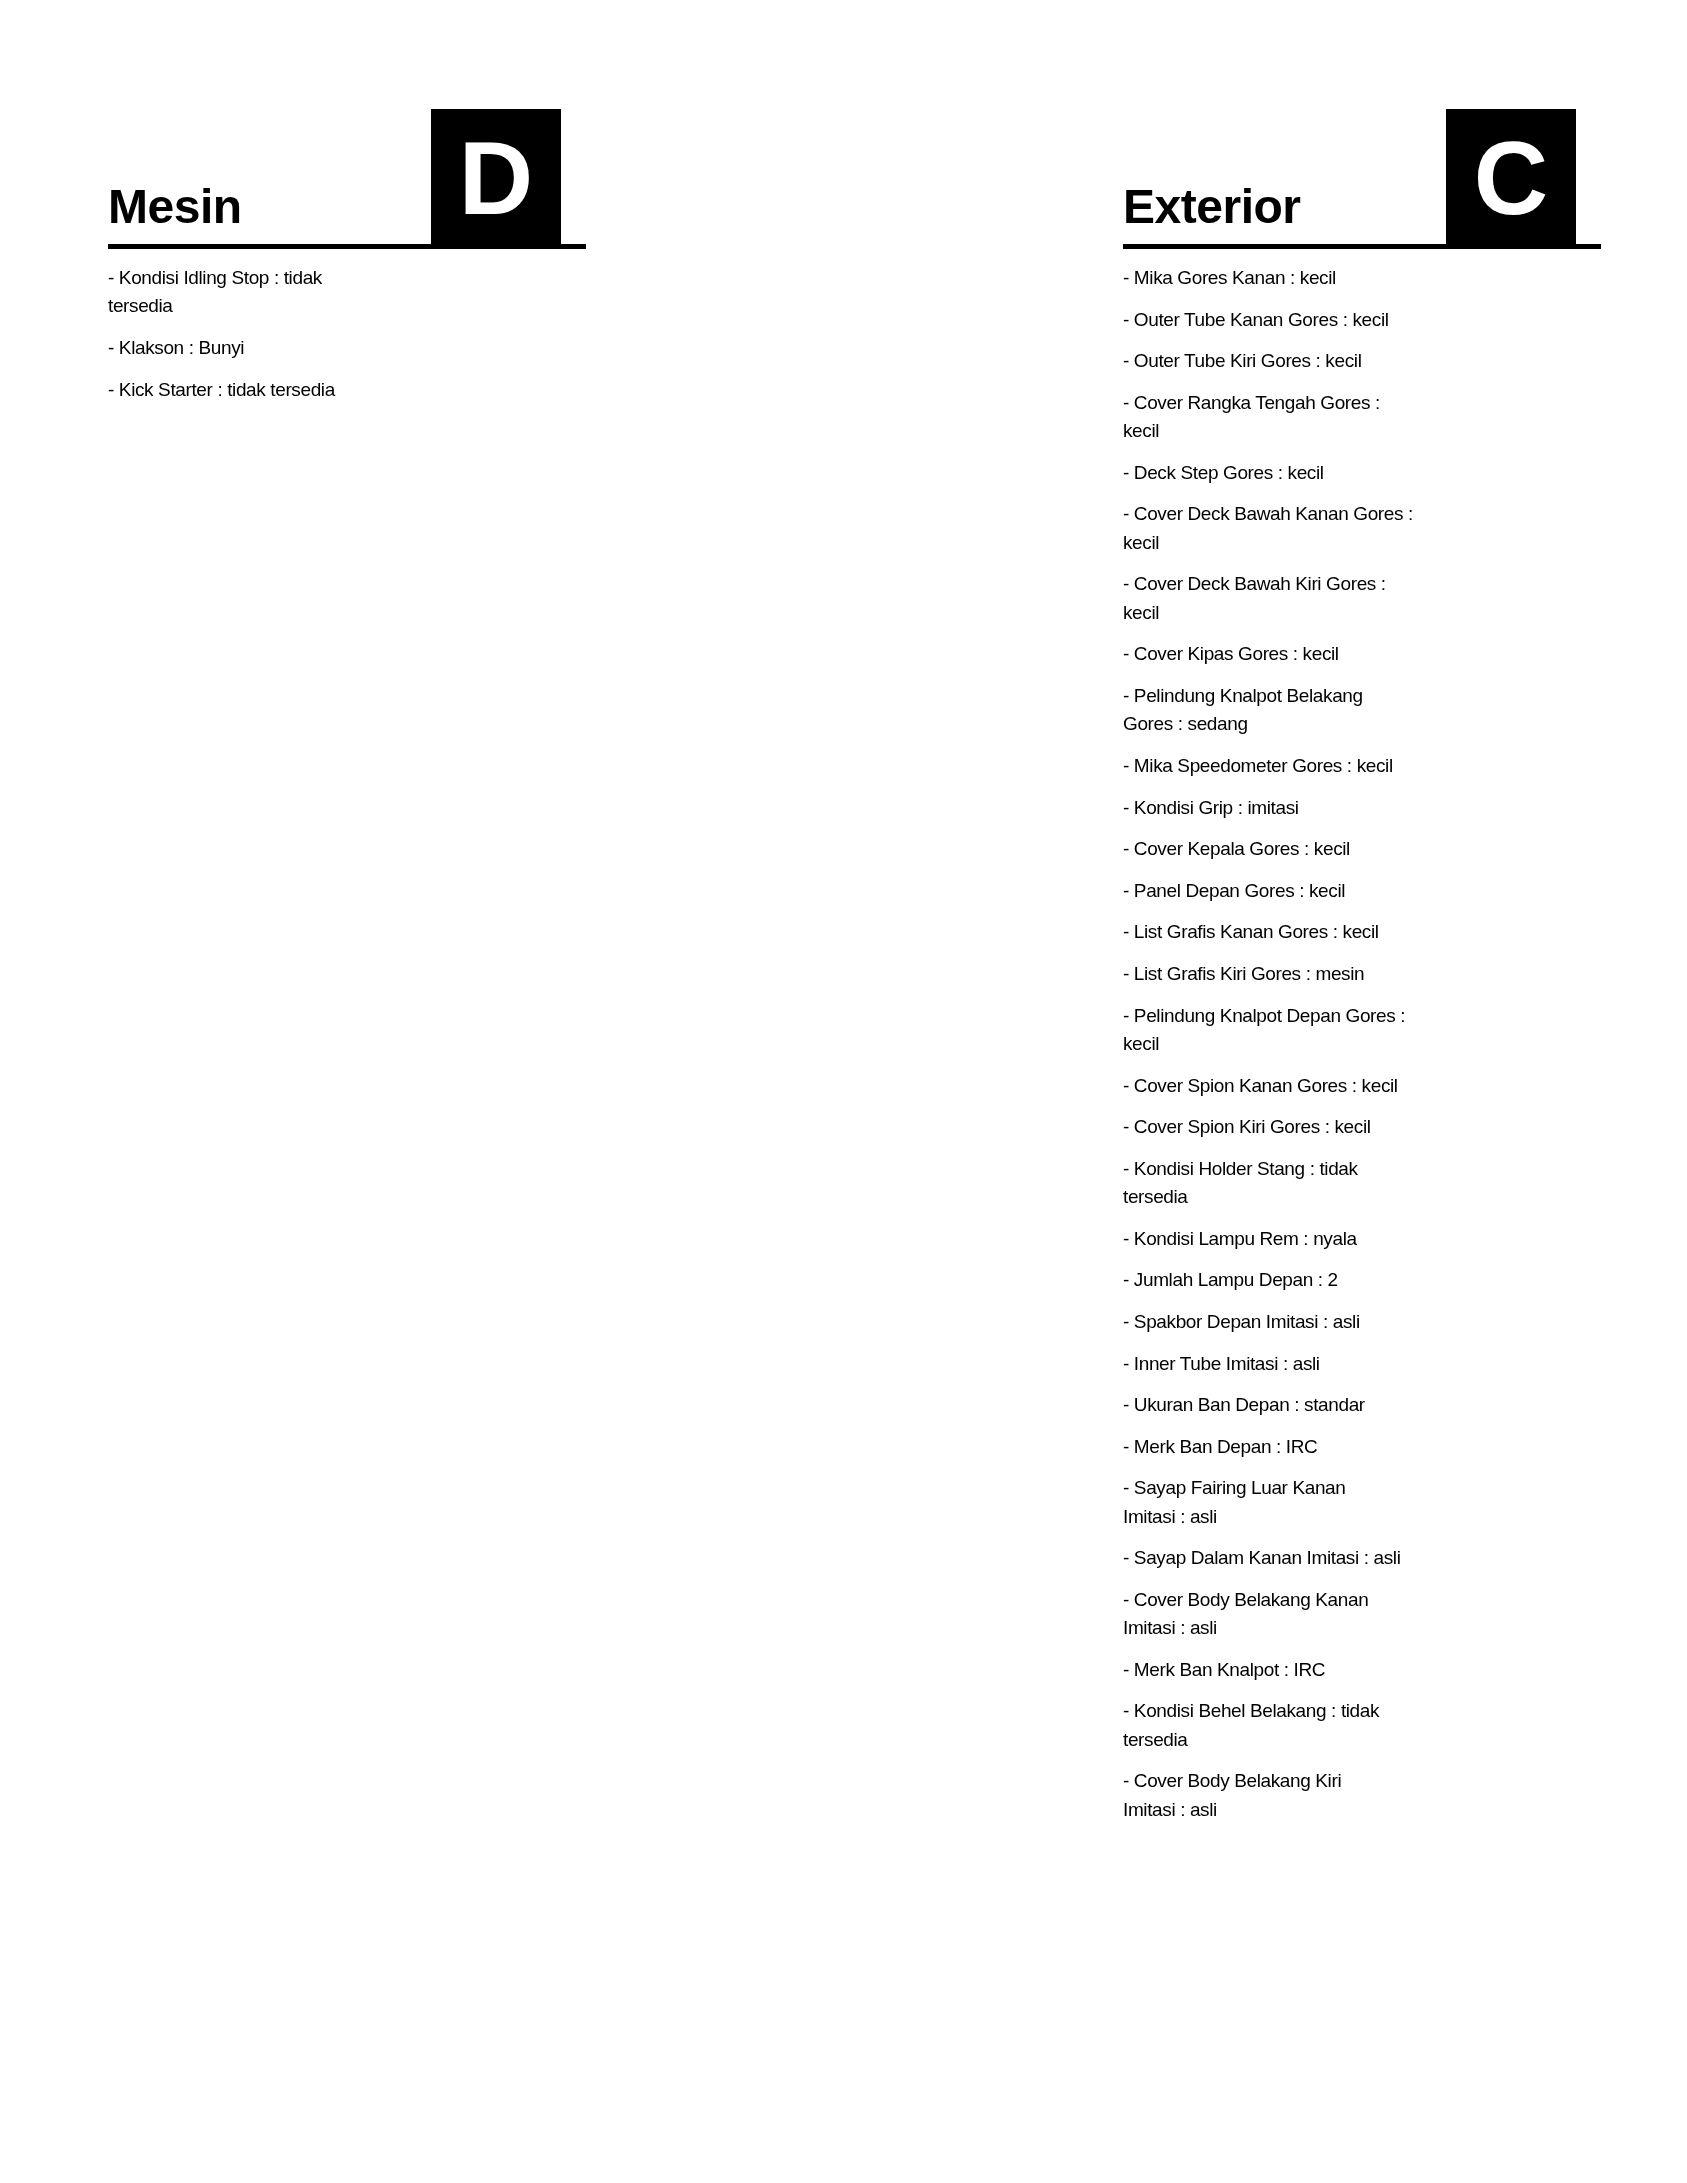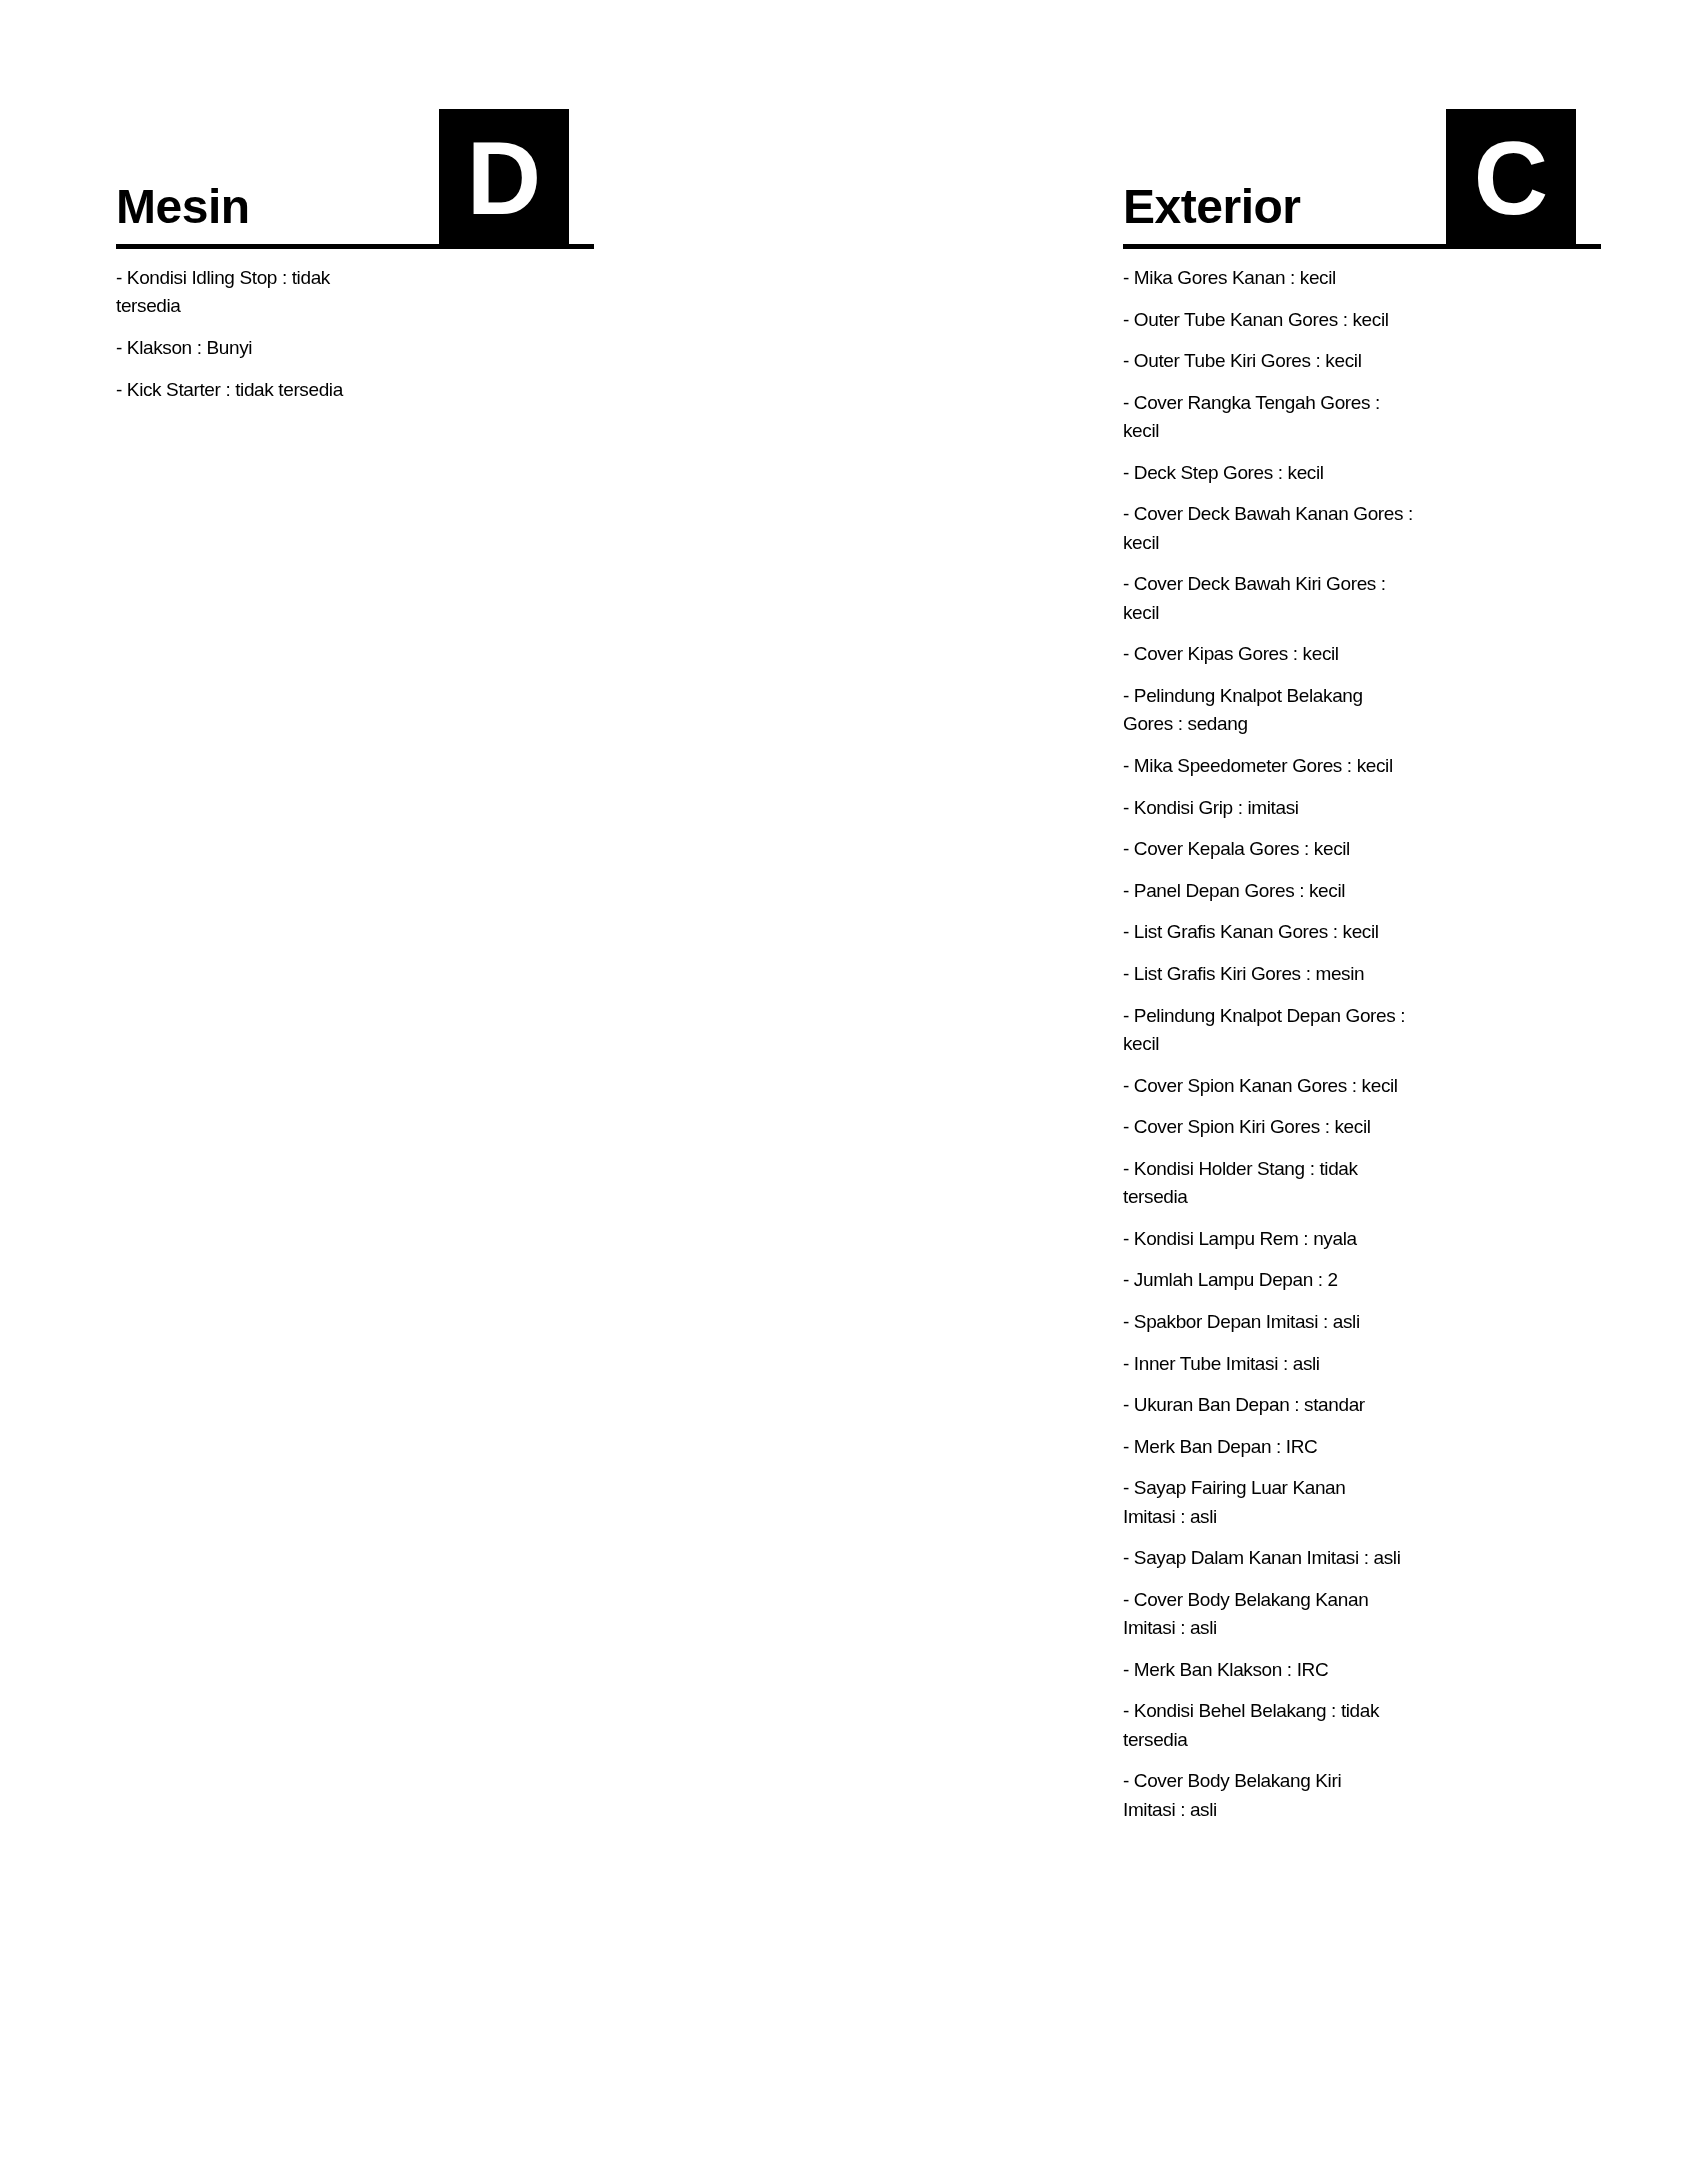--- a/index.html
+++ b/index.html
@@ -11,21 +11,21 @@
     font-family: "Liberation Sans", sans-serif;
     color: #000000;
     overflow: hidden;
   }
   .column {
     position: absolute;
     top: 0;
     width: 478px;
     height: 2183px;
   }
-  .col-left  { left: 116px; }
+  .col-left  { left: 108px; }
   .col-right { left: 1123px; }
   .sec-title {
     position: absolute;
     top: 183px;
     left: 0;
     margin: 0;
     font-size: 48px;
     font-weight: bold;
     line-height: 1;
     letter-spacing: -0.01em;
@@ -126,21 +126,21 @@
         <p class="item">- Jumlah Lampu Depan : 2</p>
         <p class="item">- Spakbor Depan Imitasi : asli</p>
         <p class="item">- Inner Tube Imitasi : asli</p>
         <p class="item">- Ukuran Ban Depan : standar</p>
         <p class="item">- Merk Ban Depan : IRC</p>
         <p class="item">- Sayap Fairing Luar Kanan
 Imitasi : asli</p>
         <p class="item">- Sayap Dalam Kanan Imitasi : asli</p>
         <p class="item">- Cover Body Belakang Kanan
 Imitasi : asli</p>
-        <p class="item">- Merk Ban Klakson : IRC</p>
+        <p class="item">- Merk Ban Knalpot : IRC</p>
         <p class="item">- Kondisi Behel Belakang : tidak
 tersedia</p>
         <p class="item">- Cover Body Belakang Kiri
 Imitasi : asli</p>
       </div>
   </section>
 
 </div>
 
 

